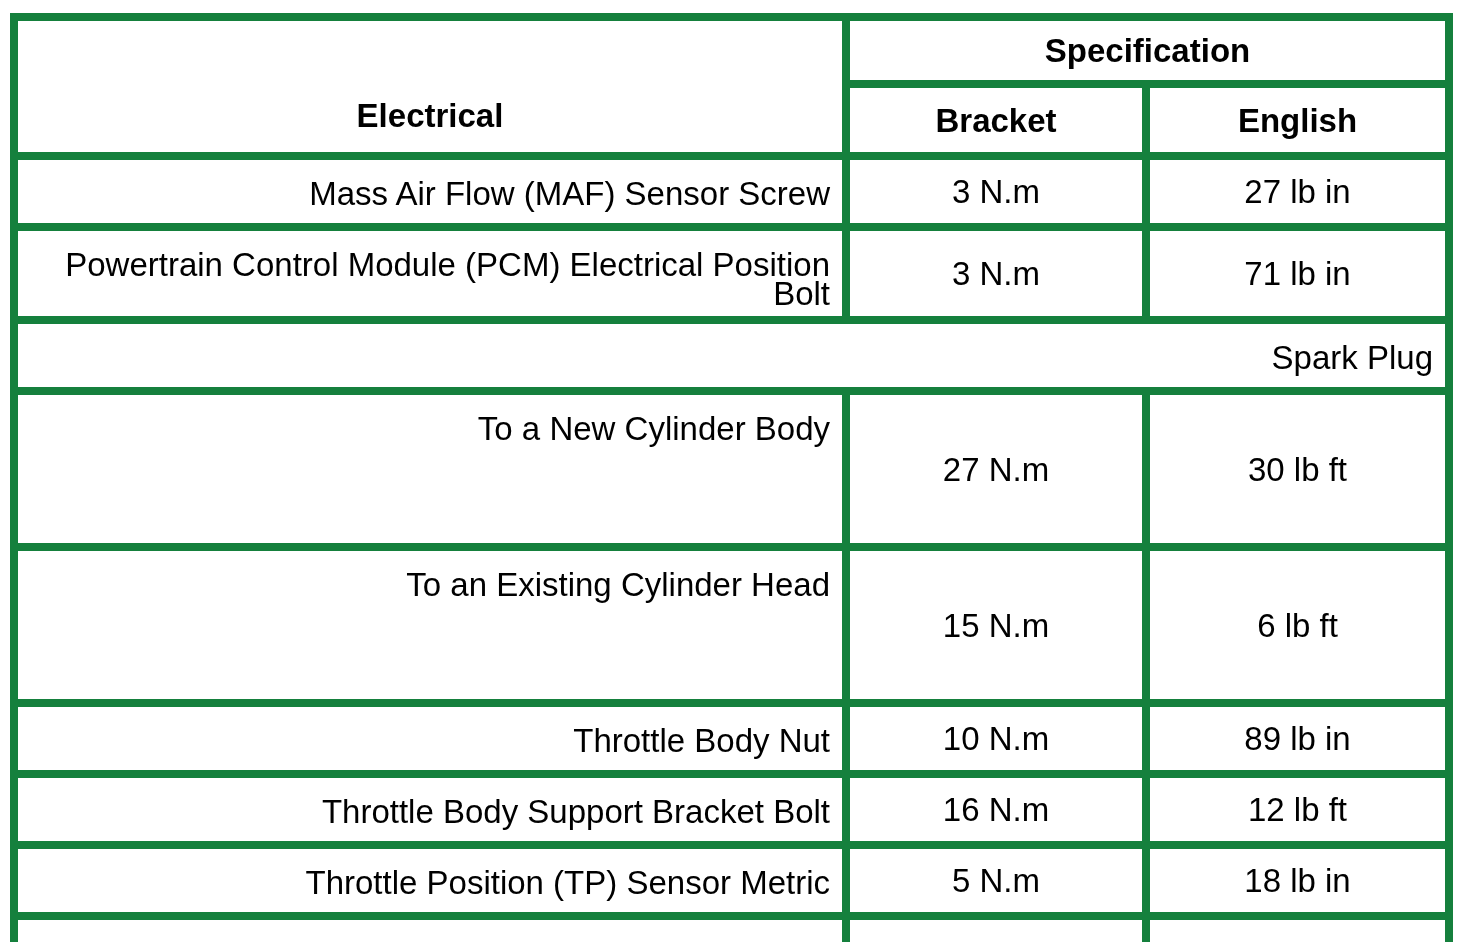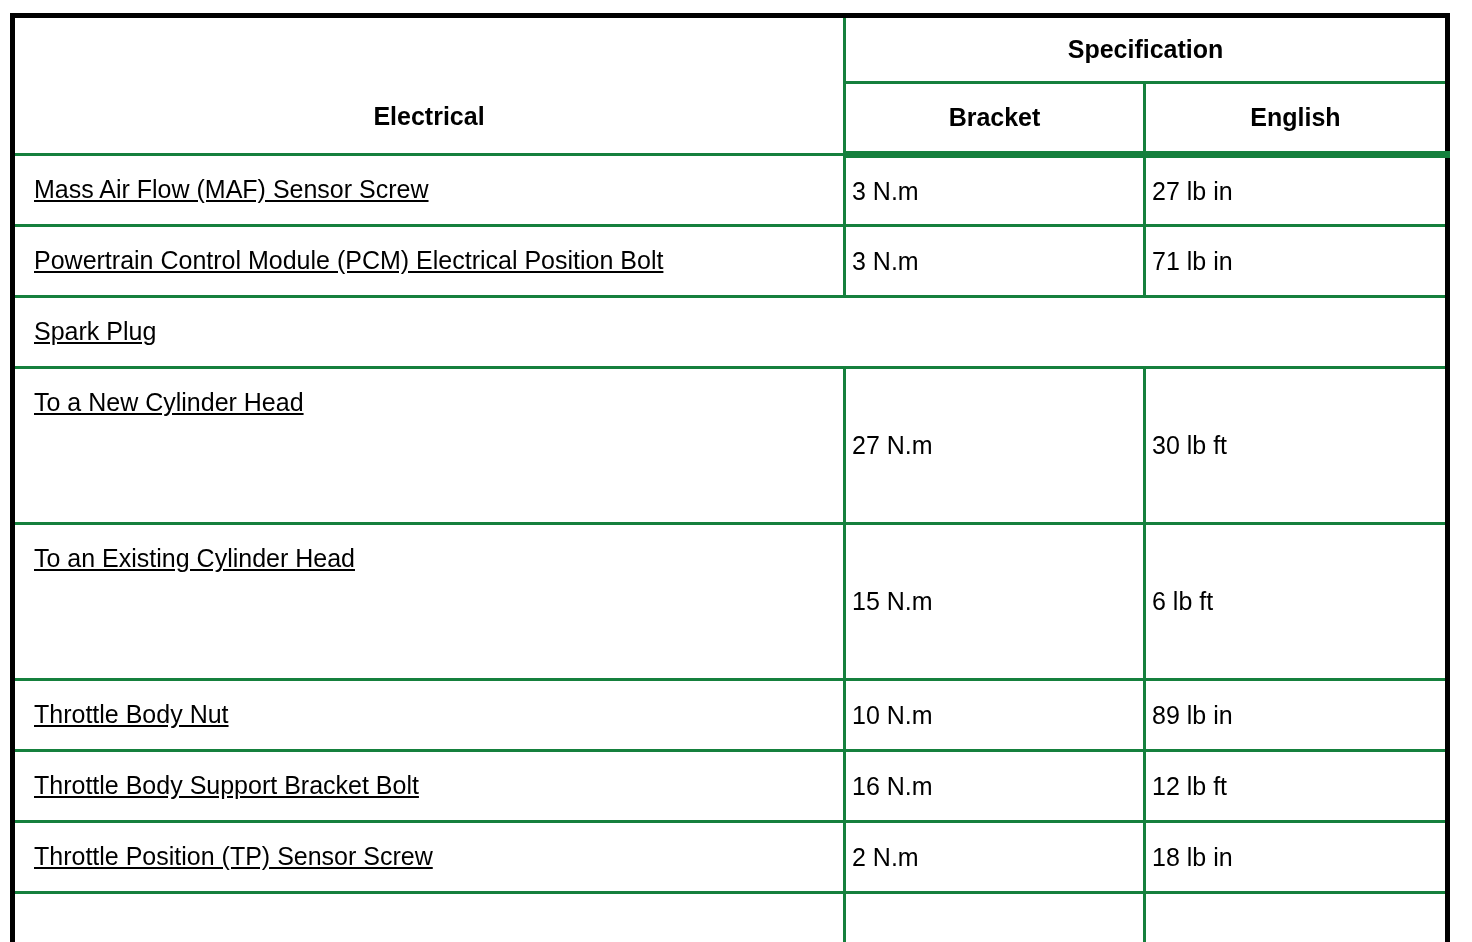--- a/index.html
+++ b/index.html
@@ -18,22 +18,22 @@
     left: 10px;
     top: 13px;
   }
   table.spec-table {
     border-collapse: collapse;
     table-layout: fixed;
     width: 1435px;
   }
   table.spec-table th,
   table.spec-table td {
-    border: 3px solid #15803d;
-    font-size: 25px;
+    border: 8px solid #15803d;
+    font-size: 33px;
     line-height: 29px;
     overflow: hidden;
   }
   table.spec-table { border: 5px solid #000000; }
 
   col.c-app { width: 832px; }
   col.c-metric { width: 300px; }
   col.c-english { width: 303px; }
 
   th { font-weight: bold; text-align: center; vertical-align: middle; padding: 0; }
@@ -44,27 +44,26 @@
   }
   tr.hrow2 th { border-bottom-width: 7px; }
   tr.hrow1 { height: 67px; }
   tr.hrow2 { height: 72px; }
 
   tr.r-normal { height: 71px; }
   tr.r-tall   { height: 156px; }
   tr.r-partial { height: 60px; }
 
   td.app {
-    text-align: left;
+    text-align: right;
     vertical-align: top;
     padding: 19px 12px 8px 19px;
-    text-decoration: underline;
   }
   td.val {
-    text-align: left;
+    text-align: center;
     vertical-align: middle;
     padding: 0 6px;
   }
 </style>
 </head>
 <body>
 
 <div class="sheet">
   <table class="spec-table">
     <colgroup>
@@ -90,42 +89,42 @@
       </tr>
       <tr class="r-normal">
         <td class="app">Powertrain Control Module (PCM) Electrical Position Bolt</td>
         <td class="val">3 N.m</td>
         <td class="val">71 lb in</td>
       </tr>
       <tr class="r-normal">
         <td class="app" colspan="3">Spark Plug</td>
       </tr>
       <tr class="r-tall">
-        <td class="app">To a New Cylinder Head</td>
+        <td class="app">To a New Cylinder Body</td>
         <td class="val">27 N.m</td>
         <td class="val">30 lb ft</td>
       </tr>
       <tr class="r-tall">
         <td class="app">To an Existing Cylinder Head</td>
         <td class="val">15 N.m</td>
         <td class="val">6 lb ft</td>
       </tr>
       <tr class="r-normal">
         <td class="app">Throttle Body Nut</td>
         <td class="val">10 N.m</td>
         <td class="val">89 lb in</td>
       </tr>
       <tr class="r-normal">
         <td class="app">Throttle Body Support Bracket Bolt</td>
         <td class="val">16 N.m</td>
         <td class="val">12 lb ft</td>
       </tr>
       <tr class="r-normal">
-        <td class="app">Throttle Position (TP) Sensor Screw</td>
-        <td class="val">2 N.m</td>
+        <td class="app">Throttle Position (TP) Sensor Metric</td>
+        <td class="val">5 N.m</td>
         <td class="val">18 lb in</td>
       </tr>
       <tr class="r-partial">
         <td class="app"></td>
         <td class="val"></td>
         <td class="val"></td>
       </tr>
     </tbody>
   </table>
 </div>

